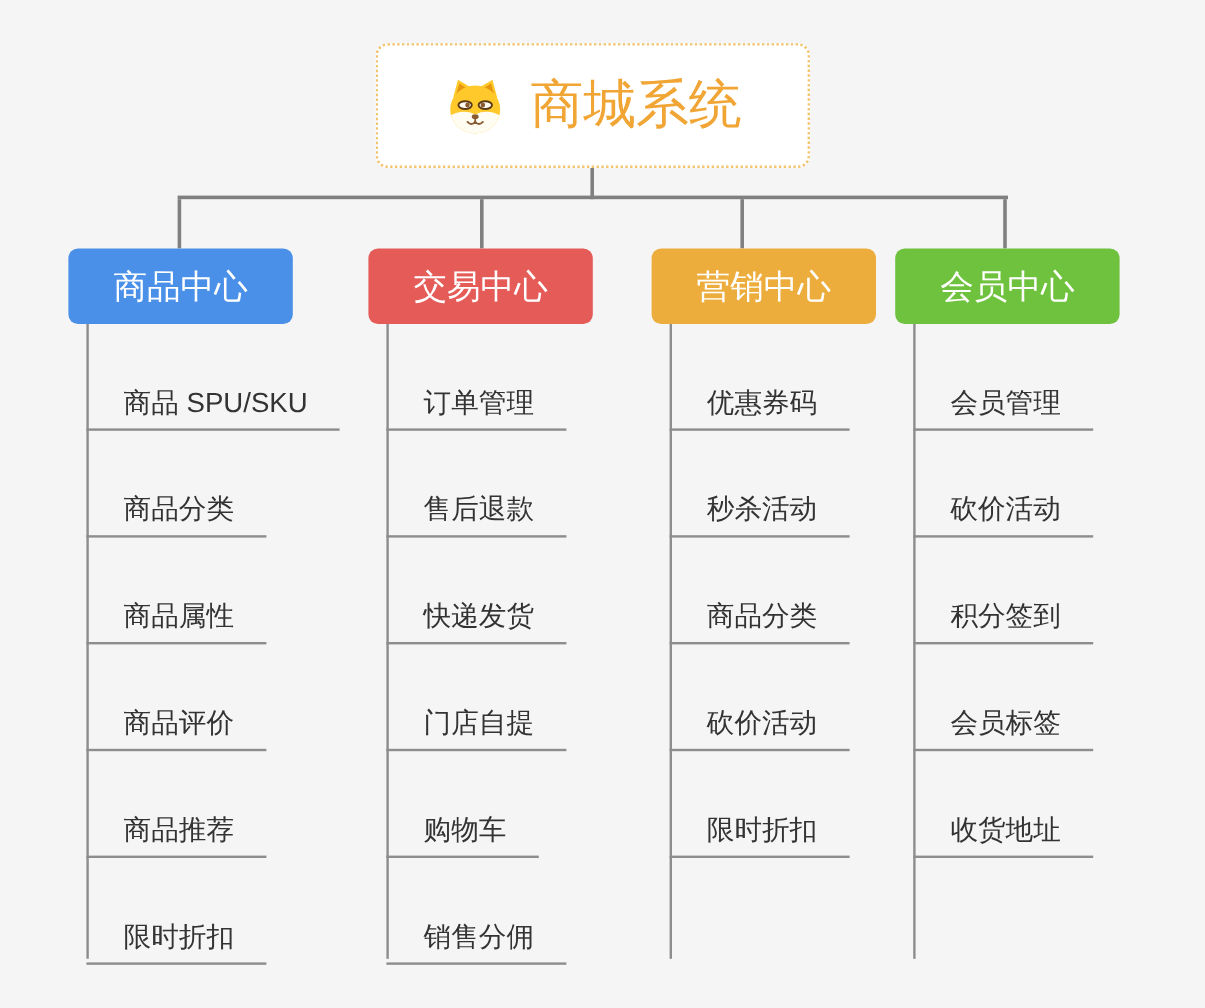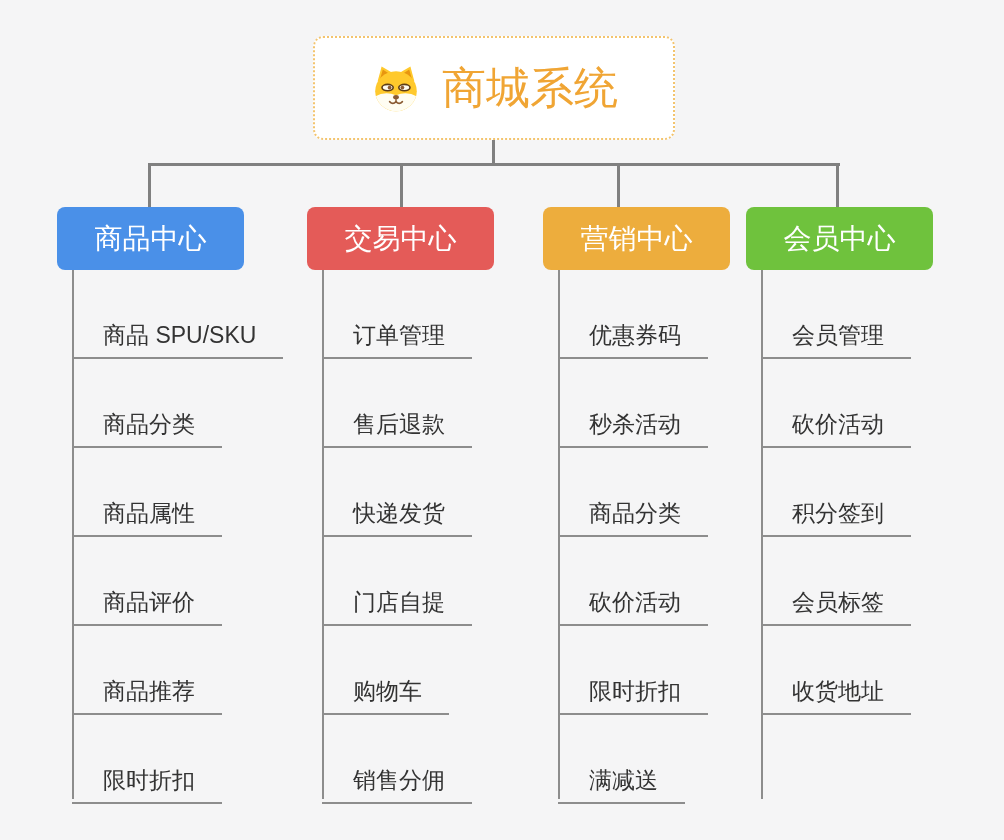--- a/index.html
+++ b/index.html
@@ -135,21 +135,20 @@
     </div>
     <div class="branch branch-3">
       <div class="branch-header" style="background: rgb(237, 173, 61);">营销中心</div>
       <div class="branch-items">
         <div class="branch-trunk"></div>
         <div class="mind-item">优惠券码</div>
         <div class="mind-item">秒杀活动</div>
         <div class="mind-item">商品分类</div>
         <div class="mind-item">砍价活动</div>
         <div class="mind-item">限时折扣</div>
-        <div class="mind-item">满减送</div>
       </div>
     </div>
     <div class="branch branch-4">
       <div class="branch-header" style="background: rgb(111, 194, 61);">会员中心</div>
       <div class="branch-items">
         <div class="branch-trunk"></div>
         <div class="mind-item">会员管理</div>
         <div class="mind-item">砍价活动</div>
         <div class="mind-item">积分签到</div>
         <div class="mind-item">会员标签</div>

